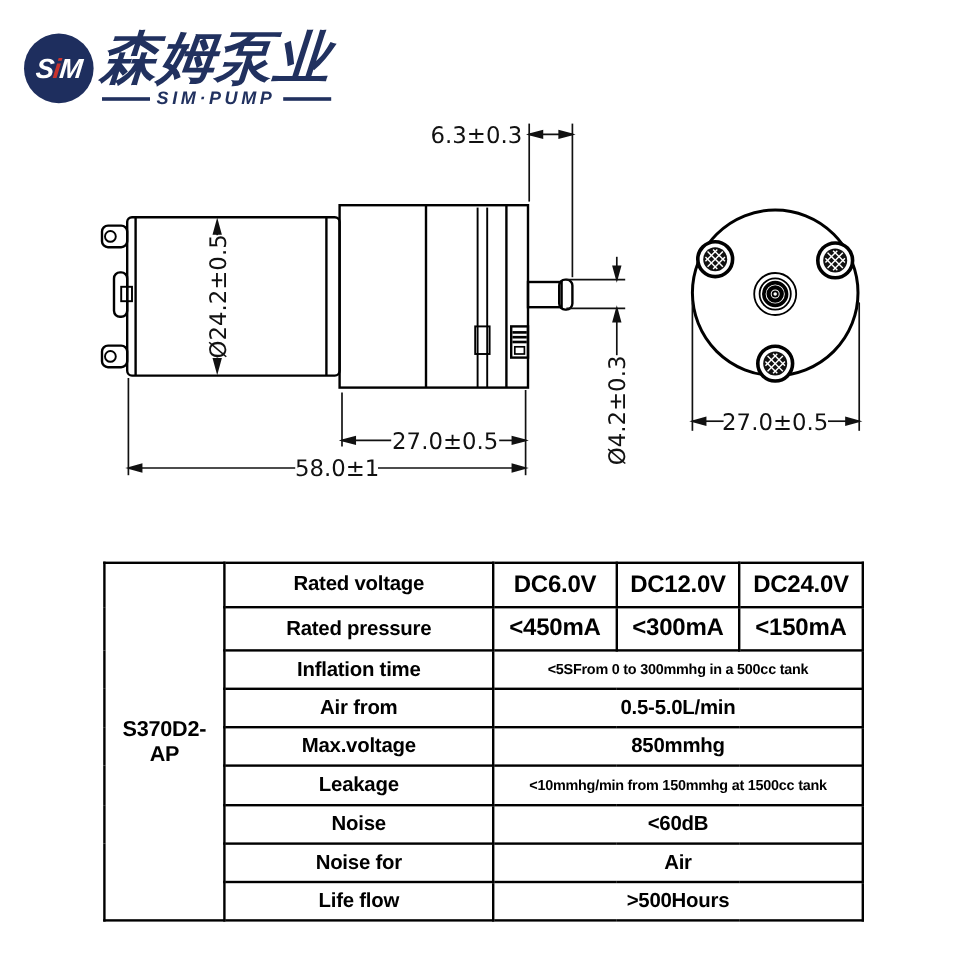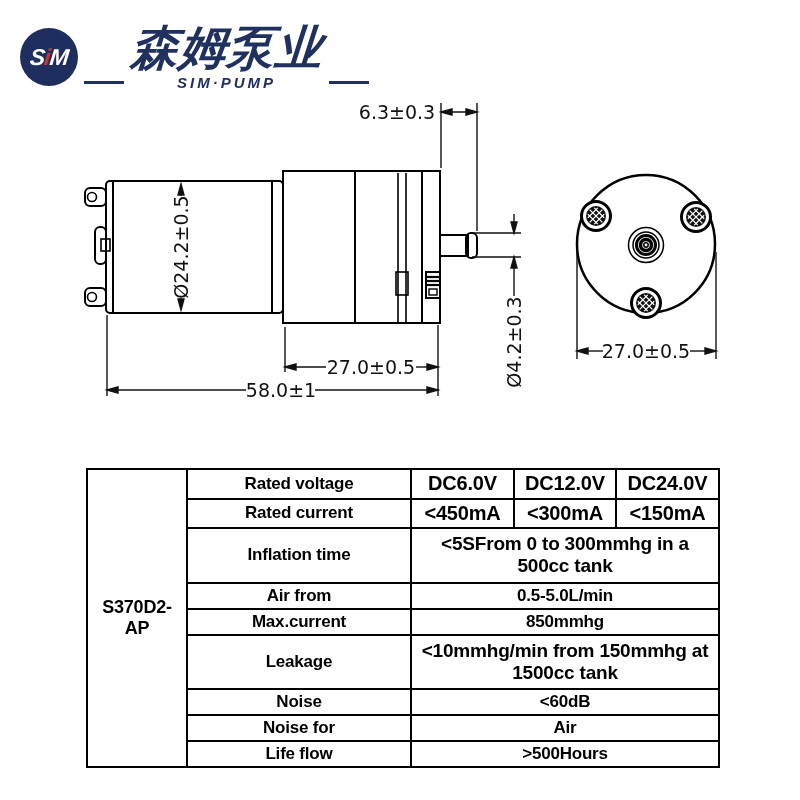--- a/index.html
+++ b/index.html
@@ -10,39 +10,39 @@
   .logo{position:absolute;left:20px;top:24px;display:flex;align-items:flex-start;}
   .logo-circle{width:58px;height:58px;border-radius:50%;background:#1e2e5e;
 extra       margin-top:4px;display:flex;align-items:center;justify-content:center;}
   .logo-circle{margin-top:4px;}
   .logo-mark{font-style:italic;font-weight:bold;font-size:23px;color:#fff;
        letter-spacing:-1px;transform:skewX(-6deg);}
   .logo-mark .mi{color:#c8332e;}
   .logo-right{margin-left:6px;display:flex;flex-direction:column;align-items:center;}
   .logo-cn{font-size:47px;line-height:48px;font-weight:900;font-style:italic;
        color:#21315f;letter-spacing:1px;white-space:nowrap;transform:skewX(-4deg);}
-  .logo-sub{display:flex;align-items:center;margin-top:2px;gap:47px;}
+  .logo-sub{display:flex;align-items:center;margin-top:2px;}
   .logo-sub .txt{font-size:15px;font-weight:bold;font-style:italic;color:#21315f;
        letter-spacing:3px;padding:0 6px;white-space:nowrap;}
   .logo-sub .dash{width:40px;height:3px;background:#21315f;}
 
   
   .drawing{position:absolute;left:0;top:0;}
   .dimtxt{font-family:"DejaVu Sans",sans-serif;font-size:19px;fill:#111;}
 
   
   table.spec{position:absolute;left:86px;top:468px;width:632px;height:300px;
        border-collapse:collapse;table-layout:fixed;}
   table.spec td{border:2px solid #000;text-align:center;vertical-align:middle;
        font-weight:bold;letter-spacing:-0.2px;padding:0 2px;}
   td.model{font-size:18px;}
   td.param{font-size:17px;}
   td.val{font-size:20px;}
   td.merged{font-size:17px;}
-  td.merged.small{font-size:19px;}
+  td.merged.small{font-size:12px;}
 </style>
 </head>
 <body>
 
 <div class="logo">
   <div class="logo-circle">
     <span class="logo-mark"><span>S</span><span class="mi">i</span><span>M</span></span>
   </div>
   <div class="logo-right">
     <div class="logo-cn">森姆泵业</div>
@@ -216,35 +216,35 @@
   </colgroup>
   <tbody>
       <tr>
     <td class="model" rowspan="9">S370D2-AP</td>
     <td class="param">Rated voltage</td>
     <td class="val">DC6.0V</td>
     <td class="val">DC12.0V</td>
     <td class="val">DC24.0V</td>
   </tr>
   <tr>
-    <td class="param">Rated current</td>
+    <td class="param">Rated pressure</td>
     <td class="val">&lt;450mA</td>
     <td class="val">&lt;300mA</td>
     <td class="val">&lt;150mA</td>
   </tr>
   <tr>
     <td class="param">Inflation time</td>
     <td class="merged small" colspan="3">&lt;5SFrom 0 to 300mmhg in a 500cc tank</td>
   </tr>
   <tr>
     <td class="param">Air from</td>
     <td class="merged" colspan="3">0.5-5.0L/min</td>
   </tr>
   <tr>
-    <td class="param">Max.current</td>
+    <td class="param">Max.voltage</td>
     <td class="merged" colspan="3">850mmhg</td>
   </tr>
   <tr>
     <td class="param">Leakage</td>
     <td class="merged small" colspan="3">&lt;10mmhg/min from 150mmhg at 1500cc tank</td>
   </tr>
   <tr>
     <td class="param">Noise</td>
     <td class="merged" colspan="3">&lt;60dB</td>
   </tr>

